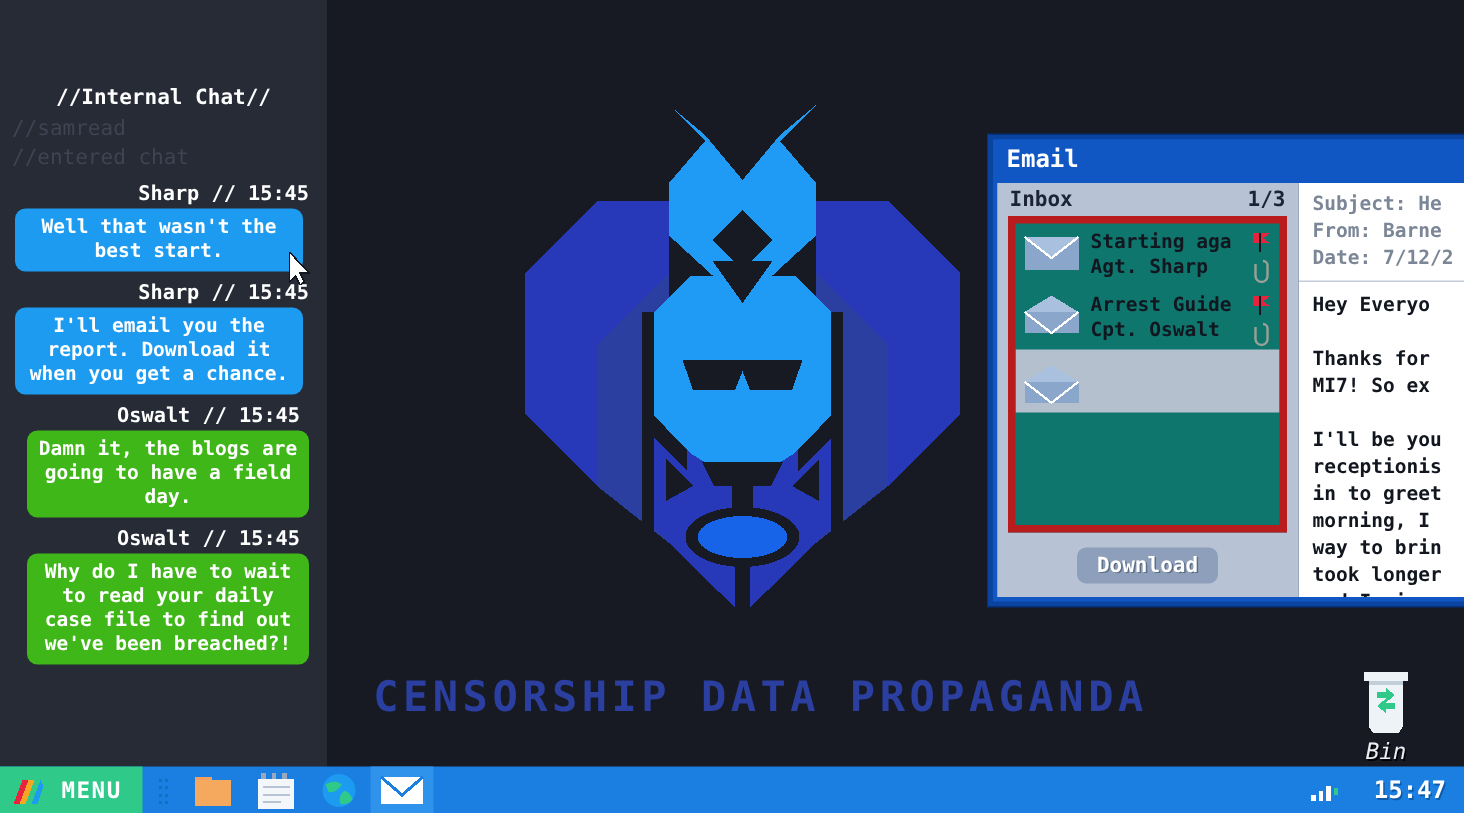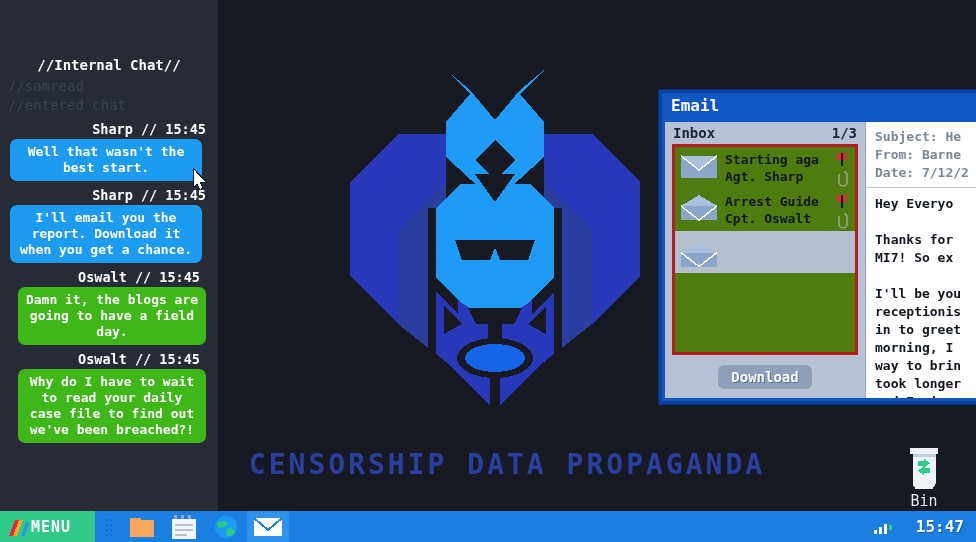--- a/index.html
+++ b/index.html
@@ -21,21 +21,21 @@
     position:absolute;left:237px;top:448px;width:540px;
     text-align:center;
     font-family:"DejaVu Sans Mono","Liberation Mono",monospace;
     font-size:28px;font-weight:bold;letter-spacing:3px;
     color:#2b3fa0;
     white-space:nowrap;
     text-transform:uppercase;
   }
 
   
-  #bin{position:absolute;left:893px;top:444px;width:62px;text-align:center;cursor:pointer;}
+  #bin{position:absolute;left:893px;top:444px;width:62px;text-align:center;cursor:pointer;font-style:italic;}
   #bin .glyph{width:62px;height:46px;display:block;}
   #bin .lbl{
     display:block;margin-top:2px;color:#e9eef5;
     font-size:15px;font-family:"DejaVu Sans Mono","Liberation Mono",monospace;
     text-shadow:1px 1px 0 #000;
   }
 
   
   #chat{
     position:absolute;left:0;top:0;width:218px;height:511px;
@@ -88,22 +88,22 @@
   }
   
   #inbox-col{width:200px;display:flex;flex-direction:column;background:#b7c3d4;}
   #inbox-head{
     display:flex;justify-content:space-between;align-items:center;
     padding:3px 8px 3px 8px;color:#1a2434;
     font-size:14px;font-weight:bold;
     font-family:"DejaVu Sans Mono","Liberation Mono",monospace;
   }
   #inbox-list{
-    margin:0 7px;background:#4d7c0f;flex:1;
-    border:3px solid #b91c1c;overflow:hidden;
+    margin:0 7px;background:#0f766e;flex:1;
+    border:5px solid #b91c1c;overflow:hidden;
   }
   .mail-row{
     display:flex;align-items:flex-start;gap:6px;
     padding:4px 2px 4px 4px;height:42px;box-sizing:border-box;cursor:pointer;
   }
   .mail-row.selected{background:#b5c0cf;flex-direction:column;}
   .mail-env{width:40px;height:31px;flex:0 0 40px;}
   .mail-text{flex:1;min-width:0;overflow:hidden;}
   .mail-subj,.mail-from{
     font-size:13px;line-height:17px;color:#11161f;font-weight:bold;
@@ -136,21 +136,21 @@
     font-family:"DejaVu Sans Mono","Liberation Mono",monospace;
   }
 
   
   #taskbar{
     position:absolute;left:0;bottom:0;width:976px;height:31px;
     background:#1a7fe0;display:flex;align-items:center;
   }
   #start-btn{
     width:95px;height:31px;background:#2fc98a;display:flex;align-items:center;
-    gap:2px;padding-left:7px;box-sizing:border-box;cursor:pointer;
+    gap:12px;padding-left:7px;box-sizing:border-box;cursor:pointer;
   }
   #start-btn .lbl{
     color:#ffffff;font-size:15px;font-weight:bold;letter-spacing:1px;
     font-family:"DejaVu Sans Mono","Liberation Mono",monospace;
   }
   #grip{width:16px;height:22px;margin:0 4px 0 6px;opacity:.45;}
   .tb-icon{width:42px;height:31px;display:flex;align-items:center;justify-content:center;cursor:pointer;}
   .tb-icon.active{background:#2f93ec;}
   #tray{margin-left:auto;display:flex;align-items:center;gap:19px;padding-right:12px;}
   #clock{

